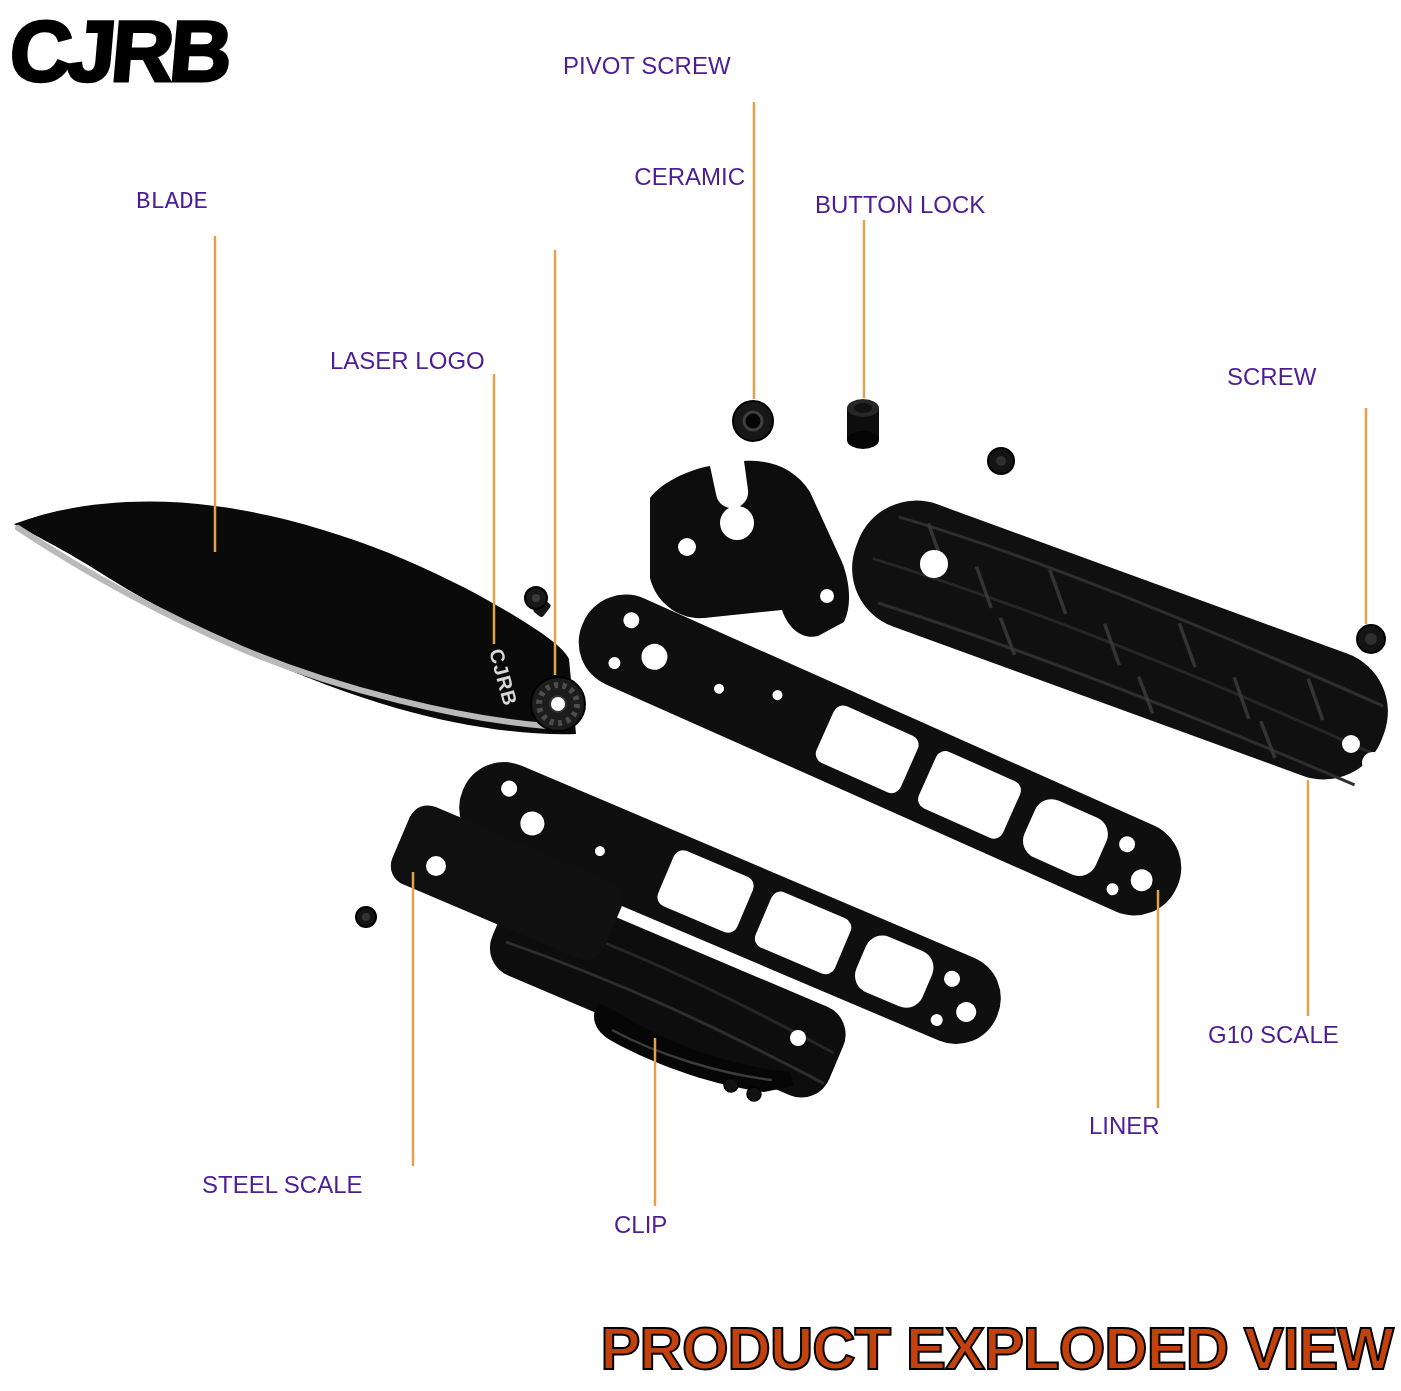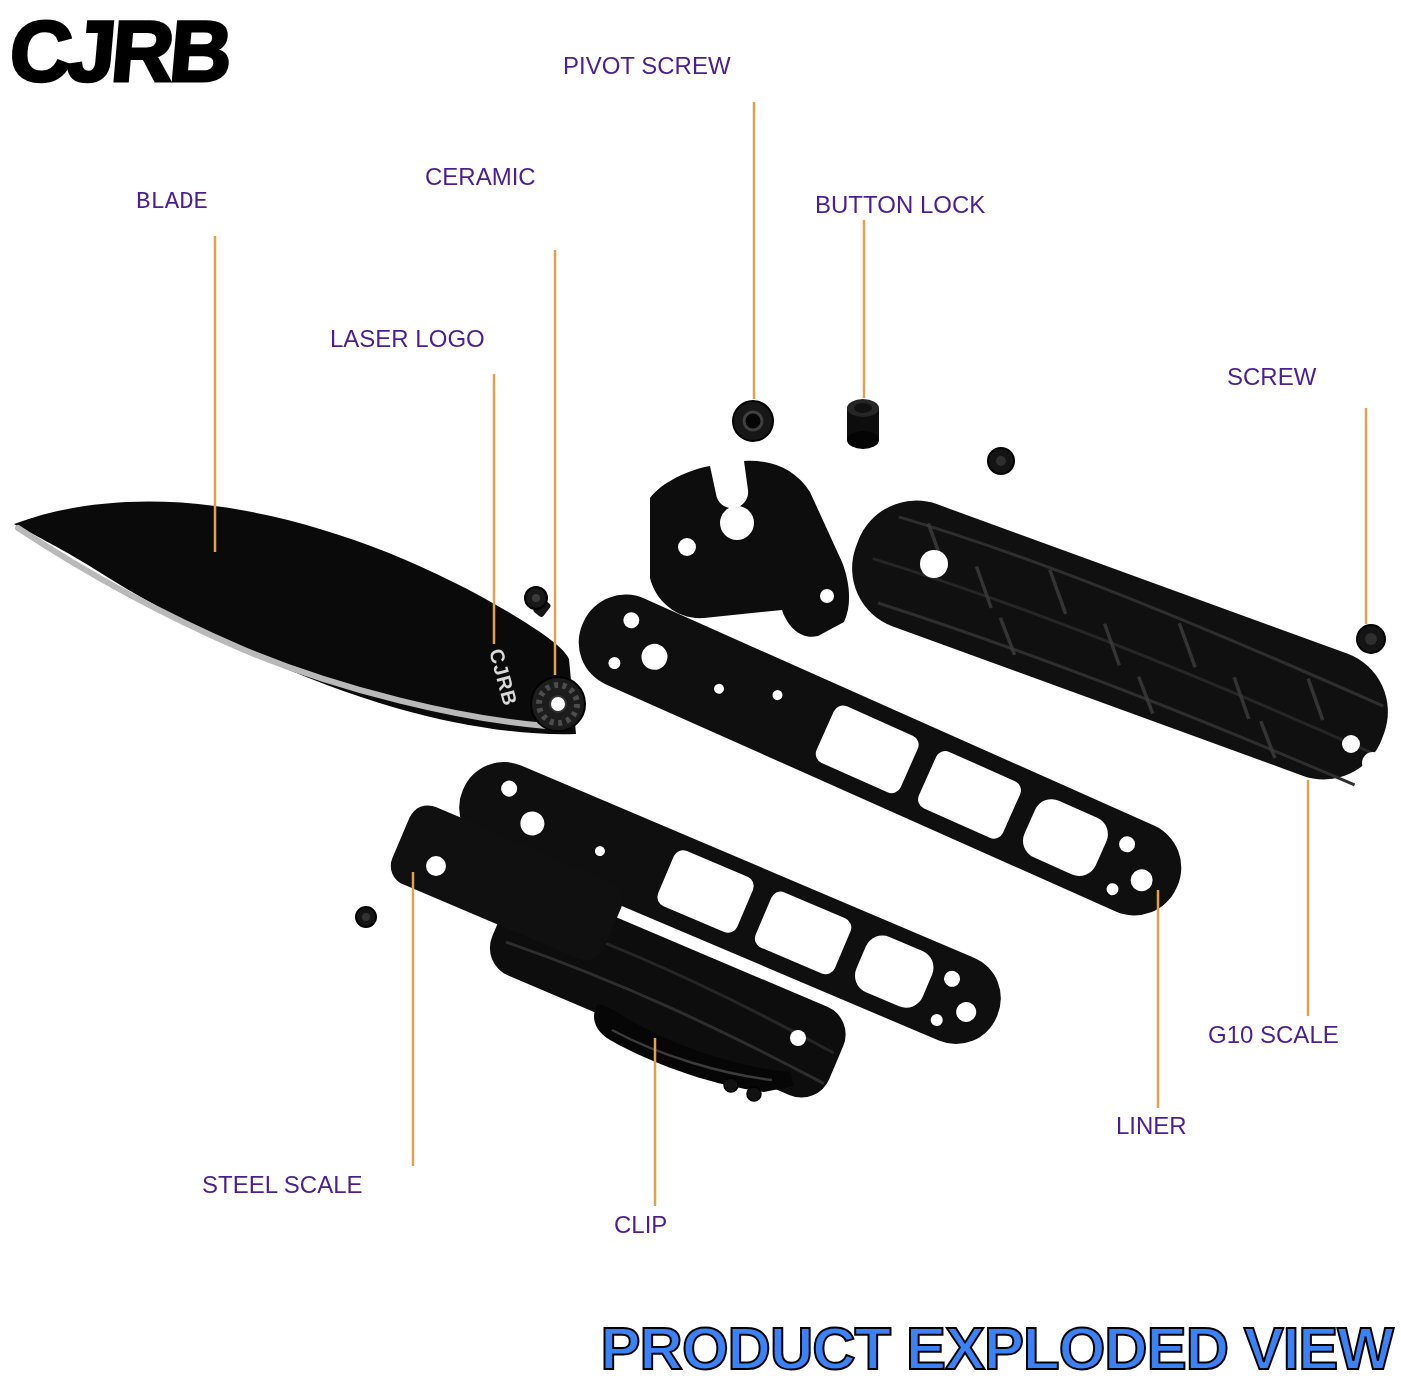--- a/index.html
+++ b/index.html
@@ -12,40 +12,40 @@
     overflow: hidden;
   }
   .diagram-svg { position: absolute; left: 0; top: 0; }
   .label {
     position: absolute;
     font-size: 24px;
     color: #4c1d95;
     white-space: nowrap;
     line-height: 1.15;
   }
-  .label-center { text-align: left; white-space: normal; }
+  .label-center { text-align: right; white-space: normal; }
   .brand {
     position: absolute;
     left: 10px;
     top: 2px;
     font-size: 86px;
     font-weight: bold;
     letter-spacing: -4px;
     color: #000000;
     -webkit-text-stroke: 3px #000000;
     transform: skewX(-5deg);
   }
   .title {
     position: absolute;
     right: 8px;
     top: 1314px;
     font-size: 60px;
     font-weight: bold;
     letter-spacing: -1px;
-    color: #3b82f6;
+    color: #c2410c;
     -webkit-text-stroke: 2px #000000;
   }
 </style>
 </head>
 <body>
 
 <div class="canvas">
 
   <svg class="diagram-svg" width="1401" height="1391" viewBox="0 0 1401 1391">
 
@@ -196,21 +196,21 @@
   <div class="brand">CJRB</div>
 
   <div class="label" style="left:563px; top:52px;">PIVOT SCREW</div>
   <div class="label" style="left:136px; top:188px;font-family:Liberation Mono, monospace;">BLADE</div>
 
   <div class="label label-center" style="left:425px; top:163px; width:320px;">
     <div>CERAMIC</div>
   </div>
 
   <div class="label" style="left:815px; top:191px;">BUTTON LOCK</div>
-  <div class="label" style="left:330px; top:325px;">LASER LOGO</div>
+  <div class="label" style="left:330px; top:347px;">LASER LOGO</div>
   <div class="label" style="left:1227px; top:363px;">SCREW</div>
   <div class="label" style="left:1196px; top:1021px;margin-left:12px;">G10 SCALE</div>
-  <div class="label" style="left:1089px; top:1112px;margin-left:27px;">LINER</div>
+  <div class="label" style="left:1089px; top:1112px;">LINER</div>
   <div class="label" style="left:202px; top:1171px;">STEEL SCALE</div>
   <div class="label" style="left:614px; top:1211px;">CLIP</div>
 
   <div class="title">PRODUCT EXPLODED VIEW</div>
 </div>
 
 </body></html>

